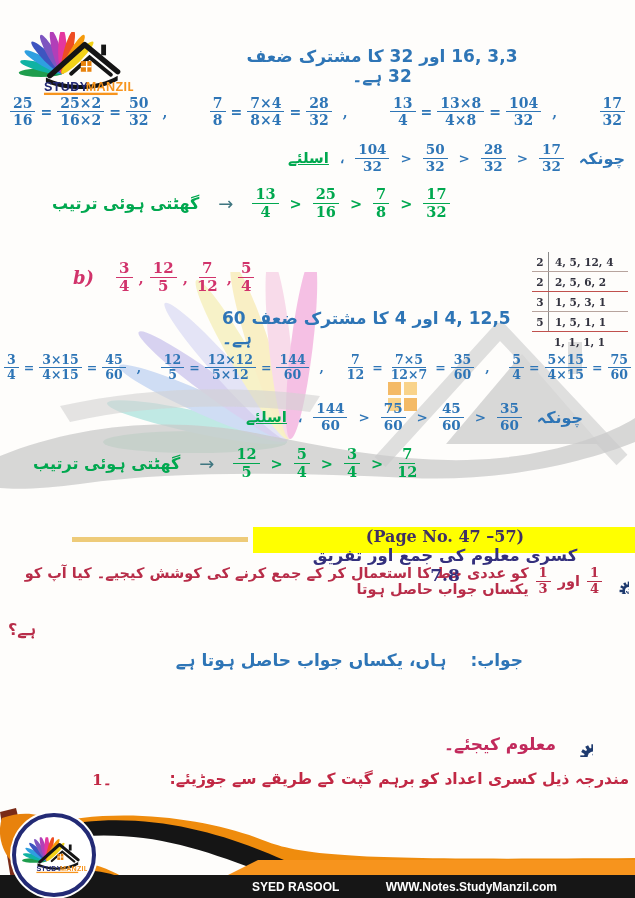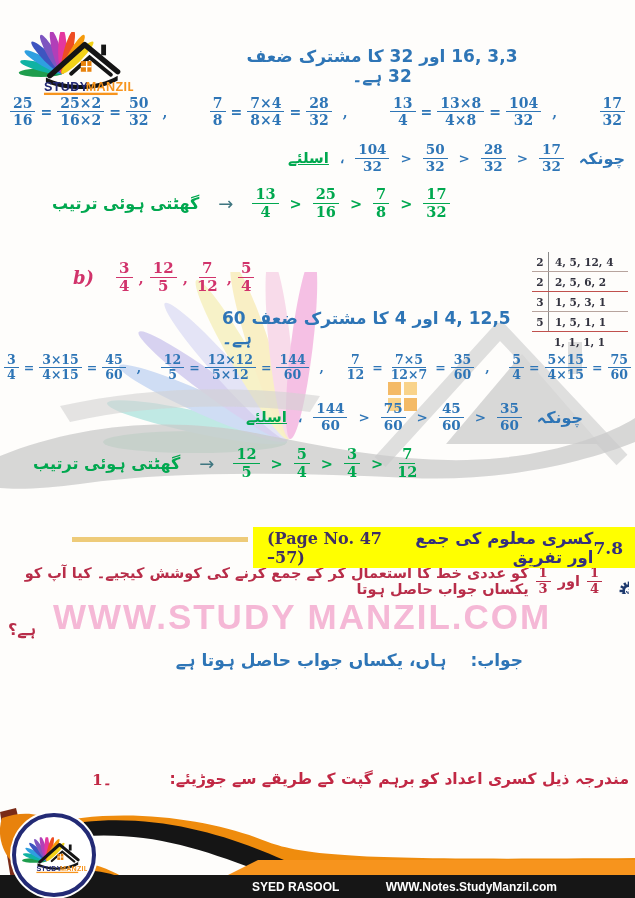--- a/index.html
+++ b/index.html
@@ -63,23 +63,23 @@
   .wm-study{color:#c7cbee;}
   .wm-manzil{color:#f4e2ab;margin-left:18px;}
   .wm-underline{position:absolute;top:537px;left:72px;width:176px;height:5px;background:#eecb79;z-index:1;}
   .wm-url{position:absolute;top:597px;left:53px;font-family:"Liberation Sans",sans-serif;
           font-weight:800;font-size:35px;letter-spacing:2px;color:#f5b8d6;white-space:nowrap;z-index:1;}
 
   
   .logo-top{position:absolute;left:16px;top:32px;z-index:3;}
 
   
-  .heading{position:absolute;top:527px;left:253px;right:0;height:41px;background:#ffff00;
+  .heading{position:absolute;top:527px;left:253px;right:0;height:26px;background:#ffff00;
            display:flex;align-items:center;justify-content:space-between;
-           padding:0 12px 0 14px;box-sizing:border-box;color:#34307d;z-index:3;}
+           padding:0 12px 0 14px;box-sizing:border-box;color:#34307d;z-index:3;flex-direction:column;}
   .h-num{font-family:"DejaVu Serif",serif;font-weight:700;font-size:17px;}
   .h-title{font-weight:700;font-size:16.5px;}
   .h-page{font-family:"DejaVu Serif",serif;font-weight:700;font-size:16px;color:#403063;}
 
   
   .qrow{position:absolute;top:565px;left:6px;right:6px;direction:rtl;display:flex;
         align-items:center;gap:7px;color:#b82d49;font-size:14.5px;z-index:2;}
   .qrow .fr{font-size:13px;}
   .qtext{font-weight:700;}
   .qtail{position:absolute;top:620px;left:8px;color:#b82d49;font-size:16px;font-weight:700;z-index:2;text-align:center;}
@@ -218,21 +218,20 @@
         <ellipse cx="145" cy="170" rx="92" ry="11" fill="#ef8fd3"></ellipse>
       </g>
   </svg>
 
   <svg class="wm-swoosh" width="635" height="120" viewBox="0 0 635 120" preserveAspectRatio="none">
     <path fill="#c9c9c9" opacity="0.75" d="M0,78 C80,46 170,38 260,56 C340,72 420,88 500,80 C560,74 610,56 635,40 L635,64 C580,86 500,104 410,100 C300,95 180,92 80,106 C50,110 20,112 0,110 Z"></path>
     <path fill="#d2d2d2" opacity="0.6" d="M60,28 C140,10 230,6 320,18 L310,34 C230,24 140,28 70,44 Z"></path>
   </svg>
 
   <div class="wm-underline"></div>
-  <div class="wm-url">WWW.STUDY MANZIL.COM</div>
 
   <div class="logo-top">
     <svg width="118" height="64" viewBox="0 0 120 66">
         <use href="#logo-sym"></use>
       </svg>
   </div>
 
   <div class="uline1 urdu" dir="rtl">3,3 ,16 اور 32 کا مشترک ضعف 32 ہے۔</div>
 
   <div class="eqrow r-a">
@@ -532,20 +531,26 @@
       </span>
     <span class="qtext urdu">کو عددی خط کا استعمال کر کے جمع کرنے کی کوشش کیجیے۔ کیا آپ کو یکساں جواب حاصل ہوتا</span>
   </div>
   <div class="qtail urdu" dir="rtl">ہے؟</div>
 
   <div class="ansrow urdu">
     <span>جواب:</span>
     <span>ہاں، یکساں جواب حاصل ہوتا ہے</span>
   </div>
 
+  <div class="findrow">
+    <svg class="gear" width="27" height="27" viewBox="-14 -14 28 28">
+        <use href="#gear-sym"></use>
+      </svg>
+    <span class="urdu">معلوم کیجئے۔</span>
+  </div>
 
   <div class="itemrow">
     <span class="item-num">1۔</span>
     <span class="itext">مندرجہ ذیل کسری اعداد کو برہم گپت کے طریقے سے جوڑیئے:</span>
   </div>
 
   <svg class="footswoosh" viewBox="0 0 635 90" preserveAspectRatio="none">
     <path fill="#7a2b17" d="M0,4 L16,0 L38,90 L14,90 Z"></path>
     <path fill="#e8820c" d="M2,10 C30,0 58,8 64,30 C70,52 54,66 32,64 C10,62 -6,34 2,10 Z"></path>
     <path fill="#ef8c0d" d="M40,34 C120,10 200,22 258,48 C300,66 380,64 635,64 L635,50 C390,52 310,50 268,34 C215,12 120,-4 40,18 Z"></path>

